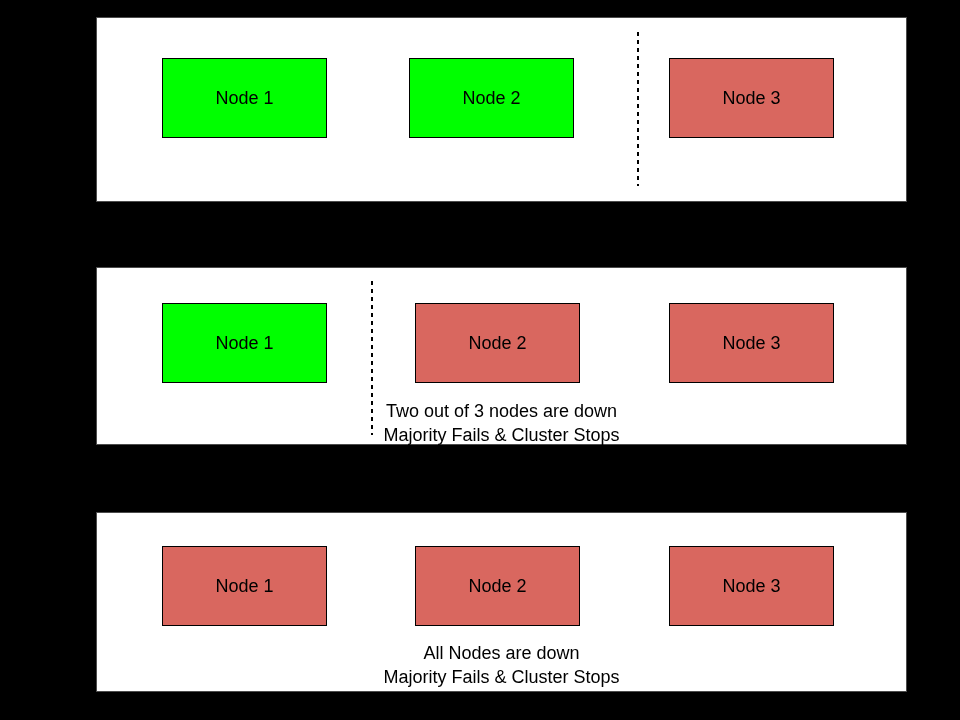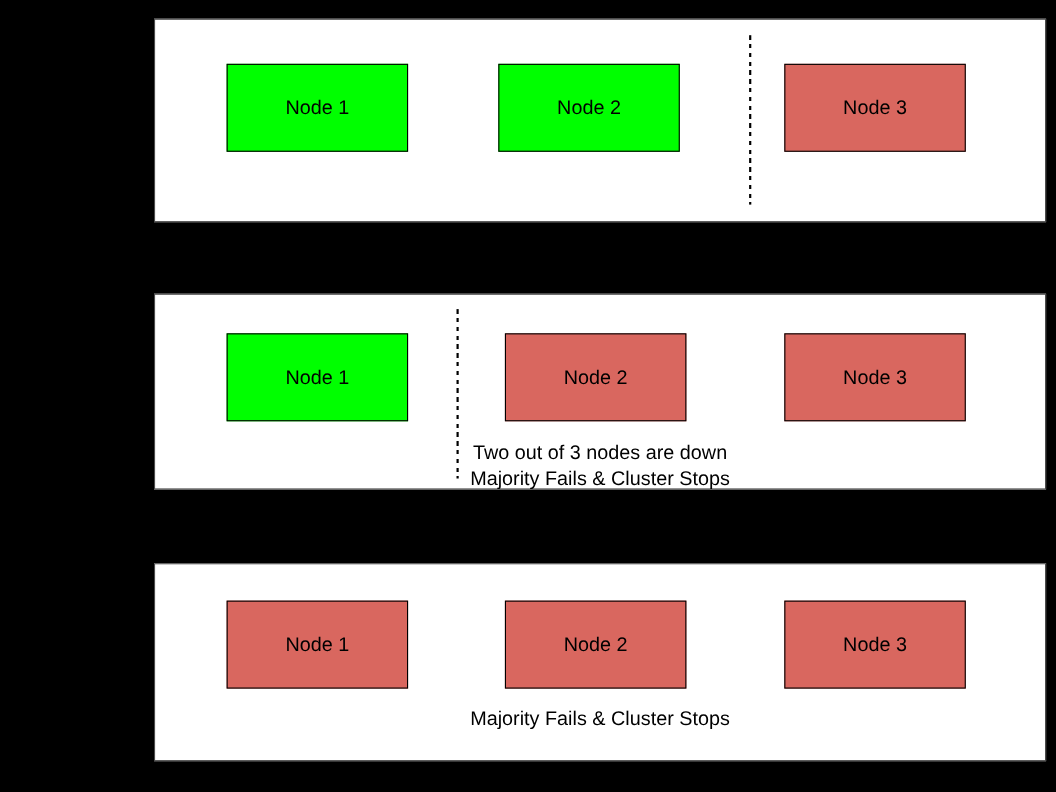--- a/index.html
+++ b/index.html
@@ -16,21 +16,20 @@
     font-family: "Liberation Sans", sans-serif;
     color: #000000;
   }
   .panel {
     position: absolute;
     left: 96px;
     width: 811px;
     background: #ffffff;
     border: 1px solid #4c4c4c;
     box-sizing: border-box;
-    margin-left: 44px;
   }
   .panel-1 { top: 17px;  height: 185px; }
   .panel-2 { top: 267px; height: 178px; }
   .panel-3 { top: 512px; height: 180px; }
 
   .node {
     position: absolute;
     width: 165px;
     height: 80px;
     border: 1px solid #000000;
@@ -119,17 +118,18 @@
     <div class="node n1" data-status="down">
       <span class="node-label">Node 1</span>
     </div>
     <div class="node n2" data-status="down">
       <span class="node-label">Node 2</span>
     </div>
     <div class="node n3" data-status="down">
       <span class="node-label">Node 3</span>
     </div>
     <div class="caption">
+      <div>All Nodes are down</div>
       <div>Majority Fails &amp; Cluster Stops</div>
     </div>
   </section>
 
 </div>
 
 </body></html>

